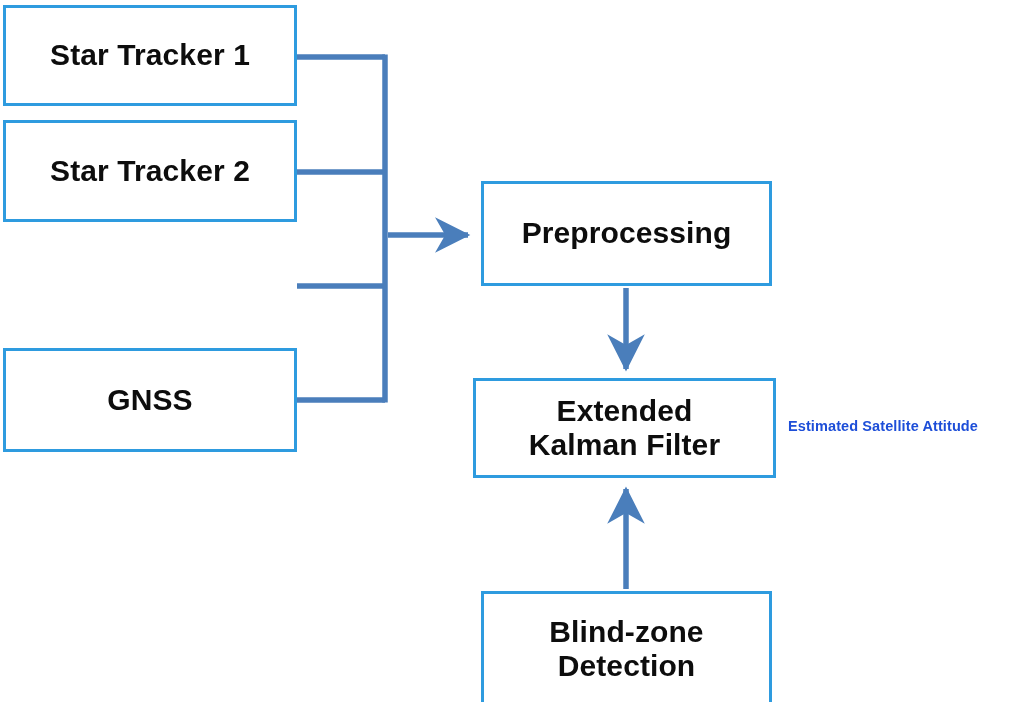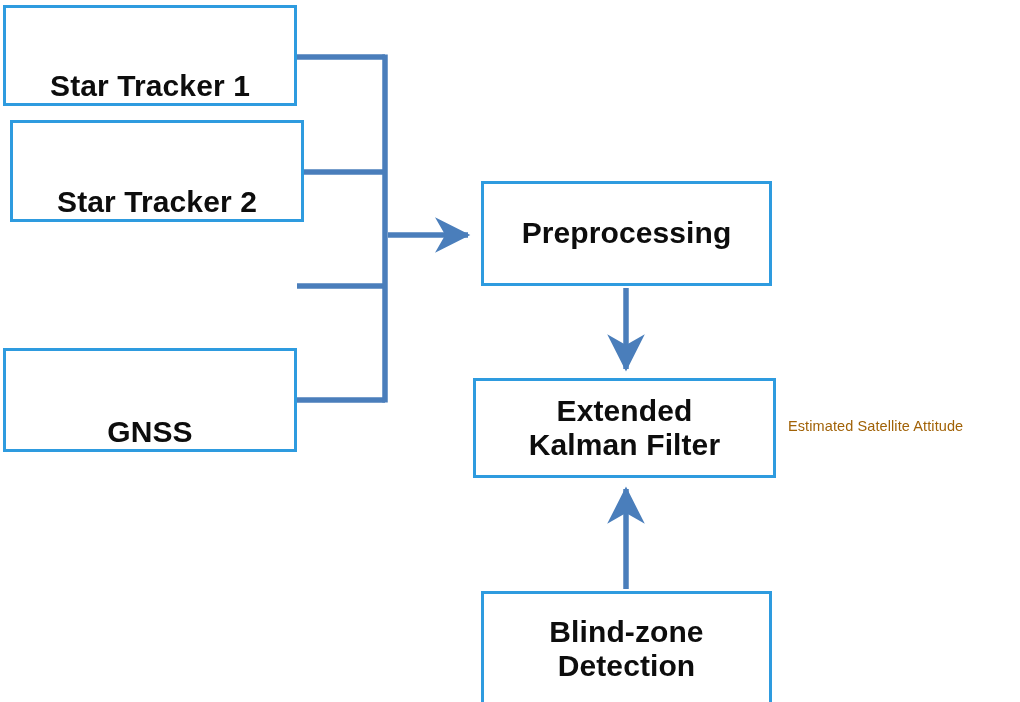--- a/index.html
+++ b/index.html
@@ -43,24 +43,23 @@
   }
   .node-label {
     display: block;
     white-space: pre-line;
   }
   
   .node.sensor {
     left: 3px;
     width: 294px;
     font-size: 30px;
-    align-items: flex-end;
   }
   #node-star-tracker-1 { top: 5px;   height: 101px; }
-  #node-star-tracker-2 { top: 120px; height: 102px; margin-left: 7px; }
+  #node-star-tracker-2 { top: 120px; height: 102px; }
   #node-imu          { top: 232px; height: 103px; }
   #node-gnss         { top: 348px; height: 104px; }
 
   
   #node-preprocessing {
     left: 481px; top: 181px;
     width: 291px; height: 105px;
     font-size: 30px;
   }
   #node-ekf {
@@ -74,22 +73,22 @@
     font-size: 30px;
   }
 
   
   #output-annotation {
     position: absolute;
     left: 788px;
     top: 418px;
     width: 226px;
     font-size: 14.5px;
-    font-weight: 400;
-    color: #a16207;
+    font-weight: 700;
+    color: #1d4ed8;
     letter-spacing: 0.1px;
     white-space: nowrap;
     z-index: 2;
   }
 </style>
 </head>
 <body>
 
 <div id="canvas">
 

